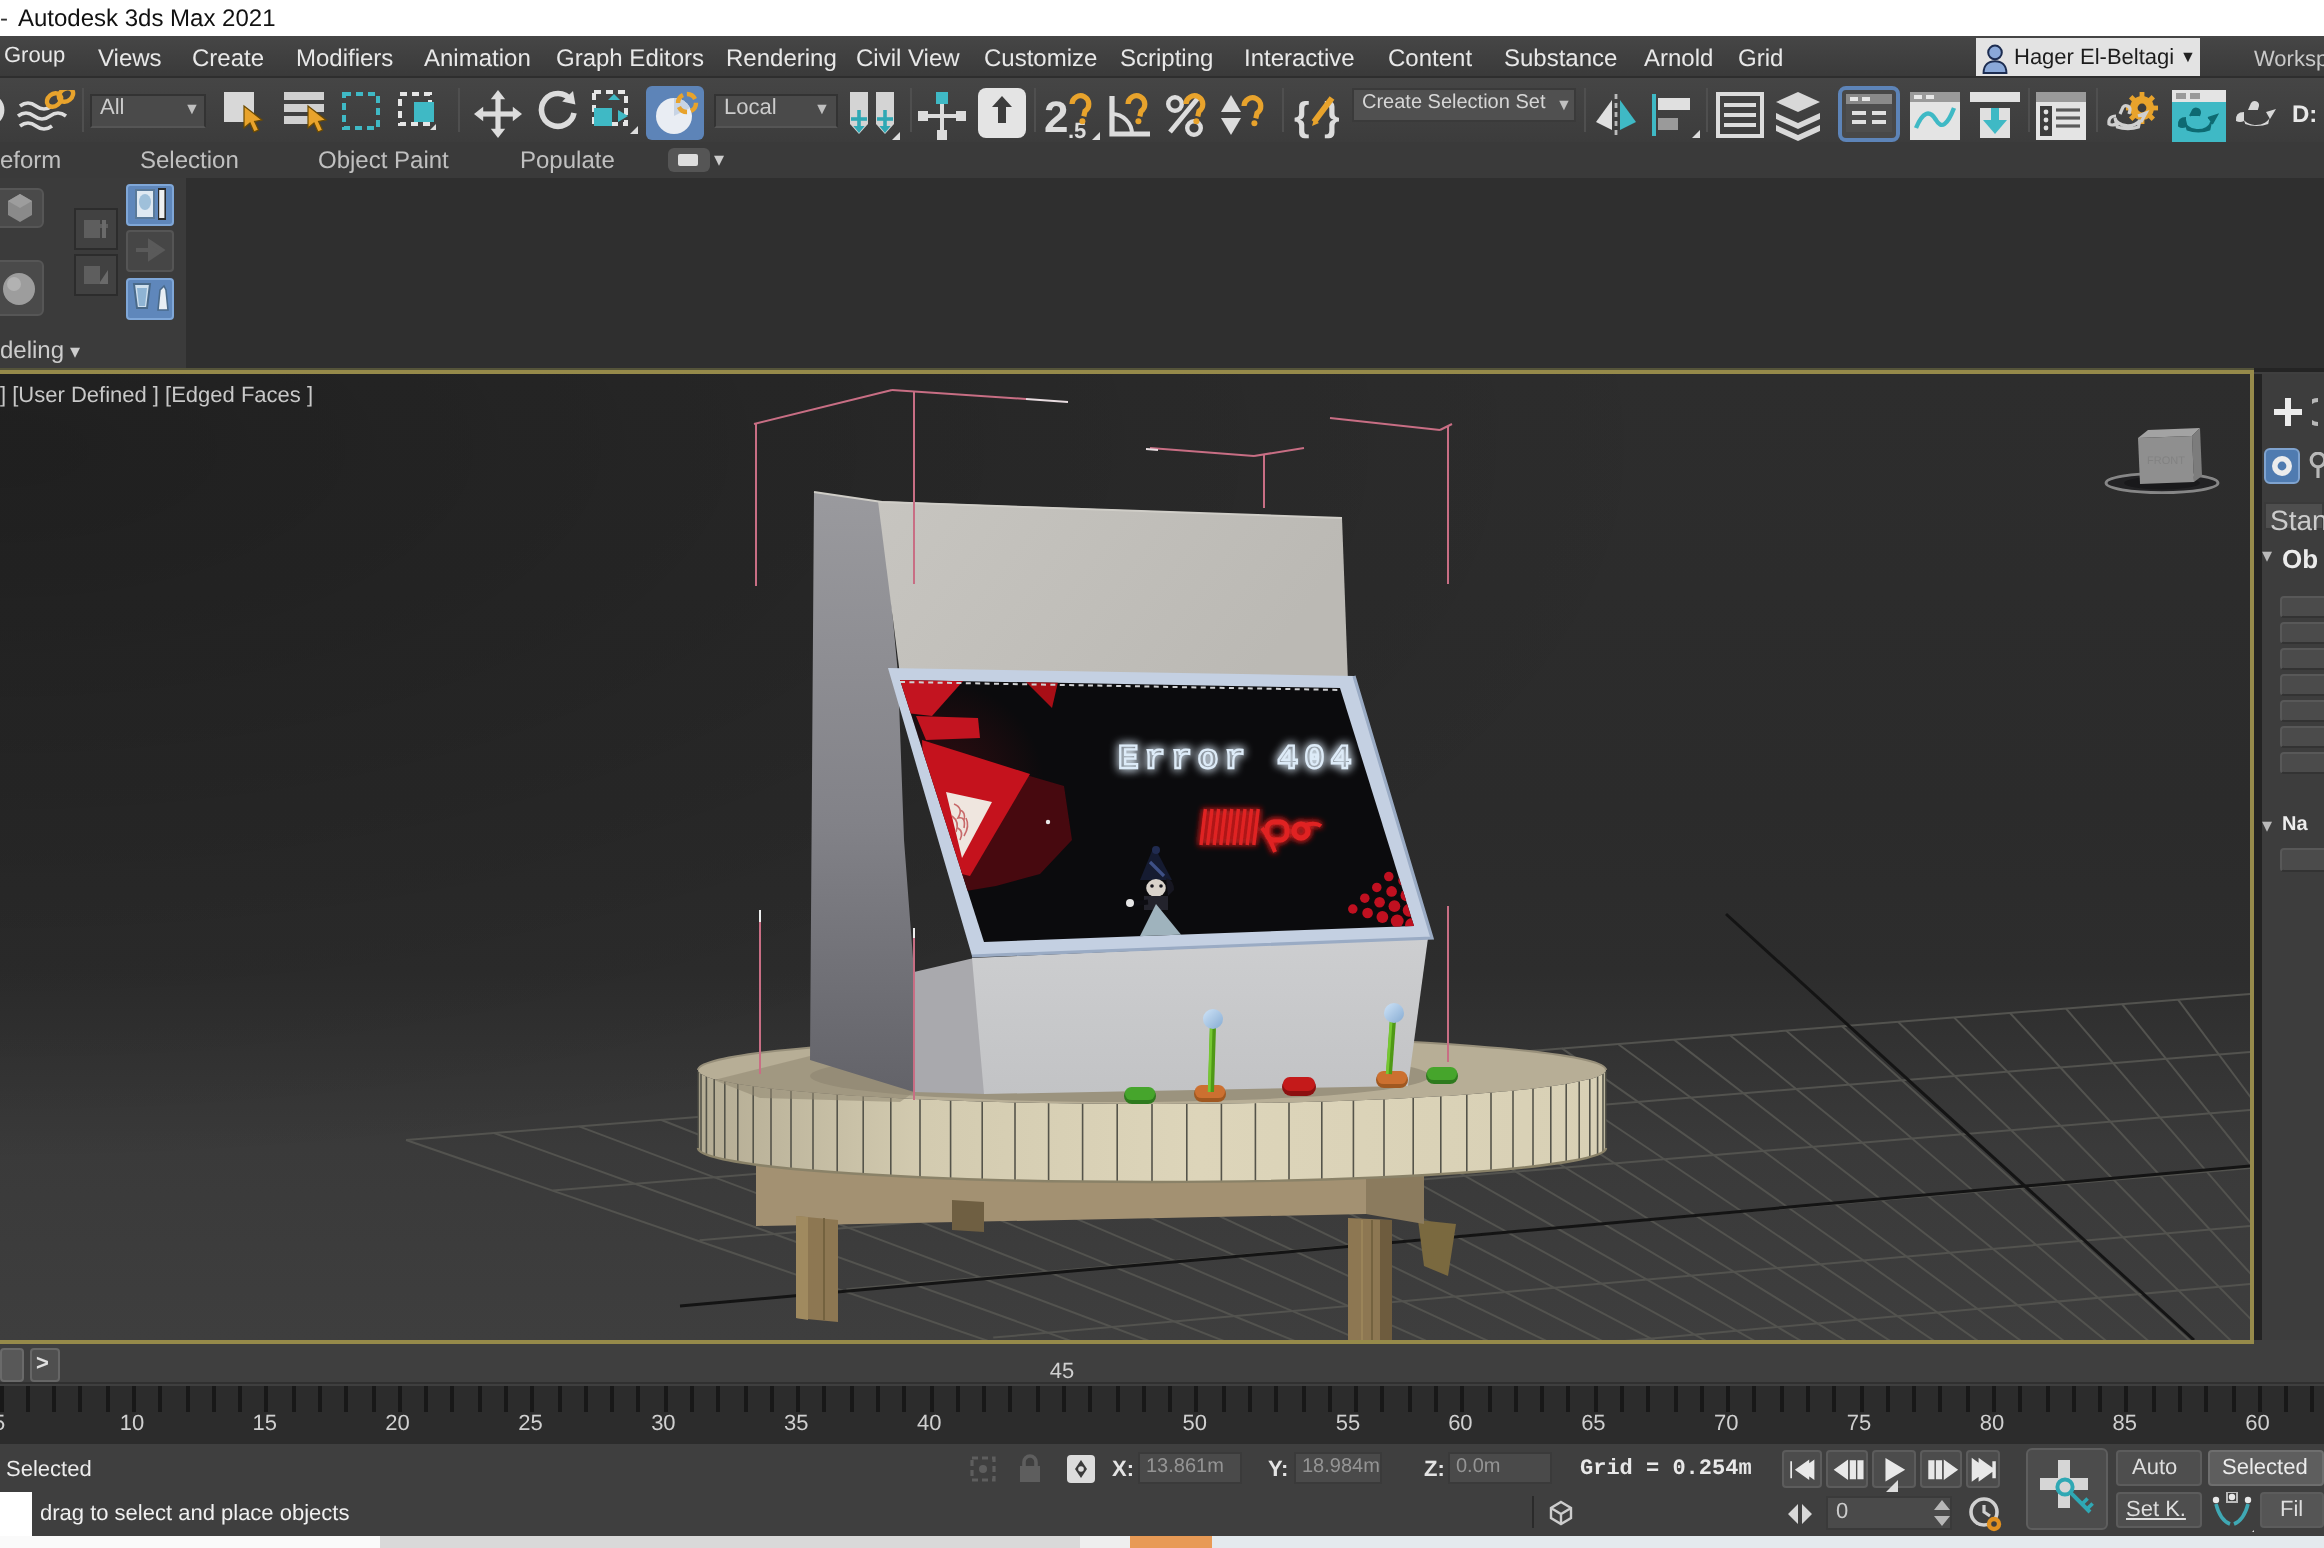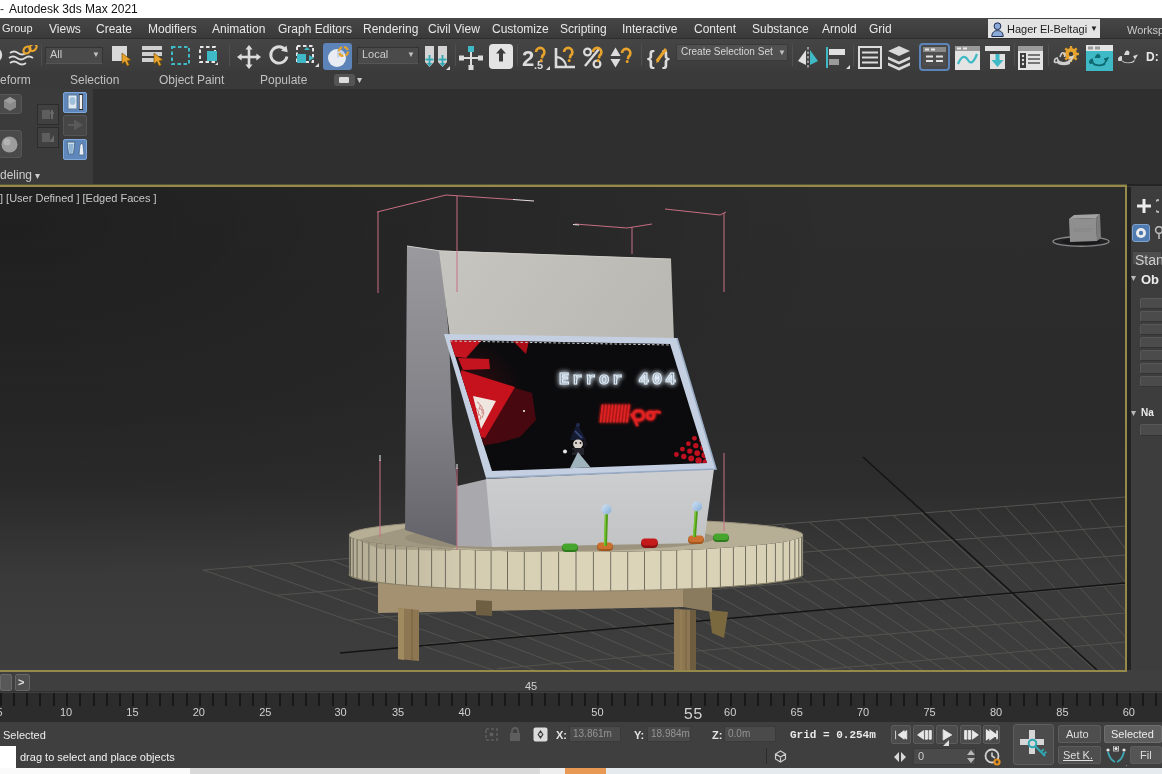--- a/index.html
+++ b/index.html
@@ -722,26 +722,26 @@
     <div class="abs" style="left:1102.2px;top:693px;width:2px;height:13px;background:#181818;"></div>
     <div class="abs" style="left:1115.5px;top:693px;width:2px;height:13px;background:#181818;"></div>
     <div class="abs" style="left:1128.8px;top:693px;width:2px;height:13px;background:#181818;"></div>
     <div class="abs" style="left:1142.1px;top:693px;width:2px;height:13px;background:#181818;"></div>
     <div class="abs" style="left:1155.4px;top:693px;width:2px;height:13px;background:#181818;"></div>
 <div class="abs" style="left:-15.4px;top:706px;width:30px;text-align:center;font-size:11px;color:#d0d0d0;">5</div>
 <div class="abs" style="left:51.0px;top:706px;width:30px;text-align:center;font-size:11px;color:#d0d0d0;">10</div>
 <div class="abs" style="left:117.4px;top:706px;width:30px;text-align:center;font-size:11px;color:#d0d0d0;">15</div>
 <div class="abs" style="left:183.8px;top:706px;width:30px;text-align:center;font-size:11px;color:#d0d0d0;">20</div>
 <div class="abs" style="left:250.3px;top:706px;width:30px;text-align:center;font-size:11px;color:#d0d0d0;">25</div>
-<div class="abs" style="left:316.7px;top:706px;width:30px;text-align:right;font-size:11px;color:#d0d0d0;">30</div>
+<div class="abs" style="left:316.7px;top:706px;width:30px;text-align:center;font-size:11px;color:#d0d0d0;">30</div>
 <div class="abs" style="left:383.1px;top:706px;width:30px;text-align:center;font-size:11px;color:#d0d0d0;">35</div>
 <div class="abs" style="left:449.6px;top:706px;width:30px;text-align:center;font-size:11px;color:#d0d0d0;">40</div>
 <div class="abs" style="left:516.0px;top:680px;width:30px;text-align:center;font-size:11px;color:#d0d0d0;">45</div>
 <div class="abs" style="left:582.4px;top:706px;width:30px;text-align:center;font-size:11px;color:#d0d0d0;">50</div>
-<div class="abs" style="left:678px;top:706px;width:30px;text-align:center;font-size:16px;color:#d0d0d0;font-family:Liberation Mono, monospace;">55</div>
+<div class="abs" style="left:659px;top:706px;width:30px;text-align:center;font-size:11px;color:#d0d0d0;">55</div>
 <div class="abs" style="left:715.2px;top:706px;width:30px;text-align:center;font-size:11px;color:#d0d0d0;">60</div>
 <div class="abs" style="left:781.7px;top:706px;width:30px;text-align:center;font-size:11px;color:#d0d0d0;">65</div>
 <div class="abs" style="left:848.1px;top:706px;width:30px;text-align:center;font-size:11px;color:#d0d0d0;">70</div>
 <div class="abs" style="left:914.5px;top:706px;width:30px;text-align:center;font-size:11px;color:#d0d0d0;">75</div>
 <div class="abs" style="left:981.0px;top:706px;width:30px;text-align:center;font-size:11px;color:#d0d0d0;">80</div>
 <div class="abs" style="left:1047.4px;top:706px;width:30px;text-align:center;font-size:11px;color:#d0d0d0;">85</div>
 <div class="abs" style="left:1113.8px;top:706px;width:30px;text-align:center;font-size:11px;color:#d0d0d0;">60</div>
 <div class="abs" style="left:0;top:722px;width:1162px;height:52px;background:#3f3f3f;"></div>
 <span style="position:absolute;left:3px;top:729px;font-size:11px;color:#ececec;font-family:'Liberation Sans',sans-serif;white-space:nowrap;">Selected</span>
 <svg class="abs" style="left:484px;top:727px;" width="16" height="15" viewBox="0 0 16 15">

